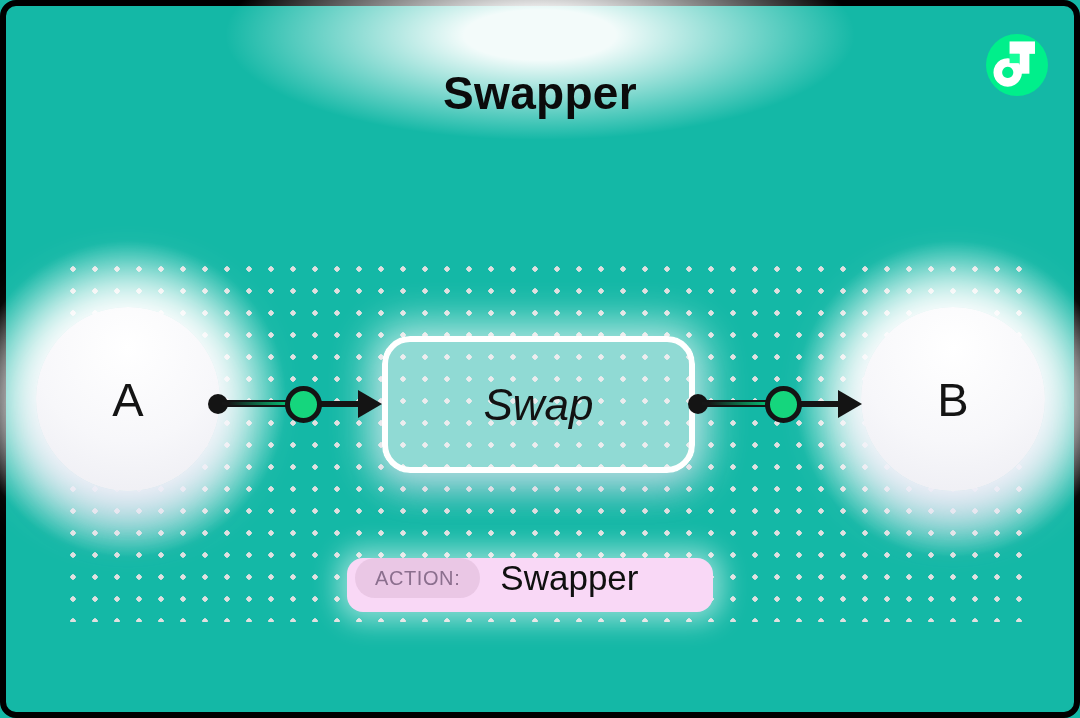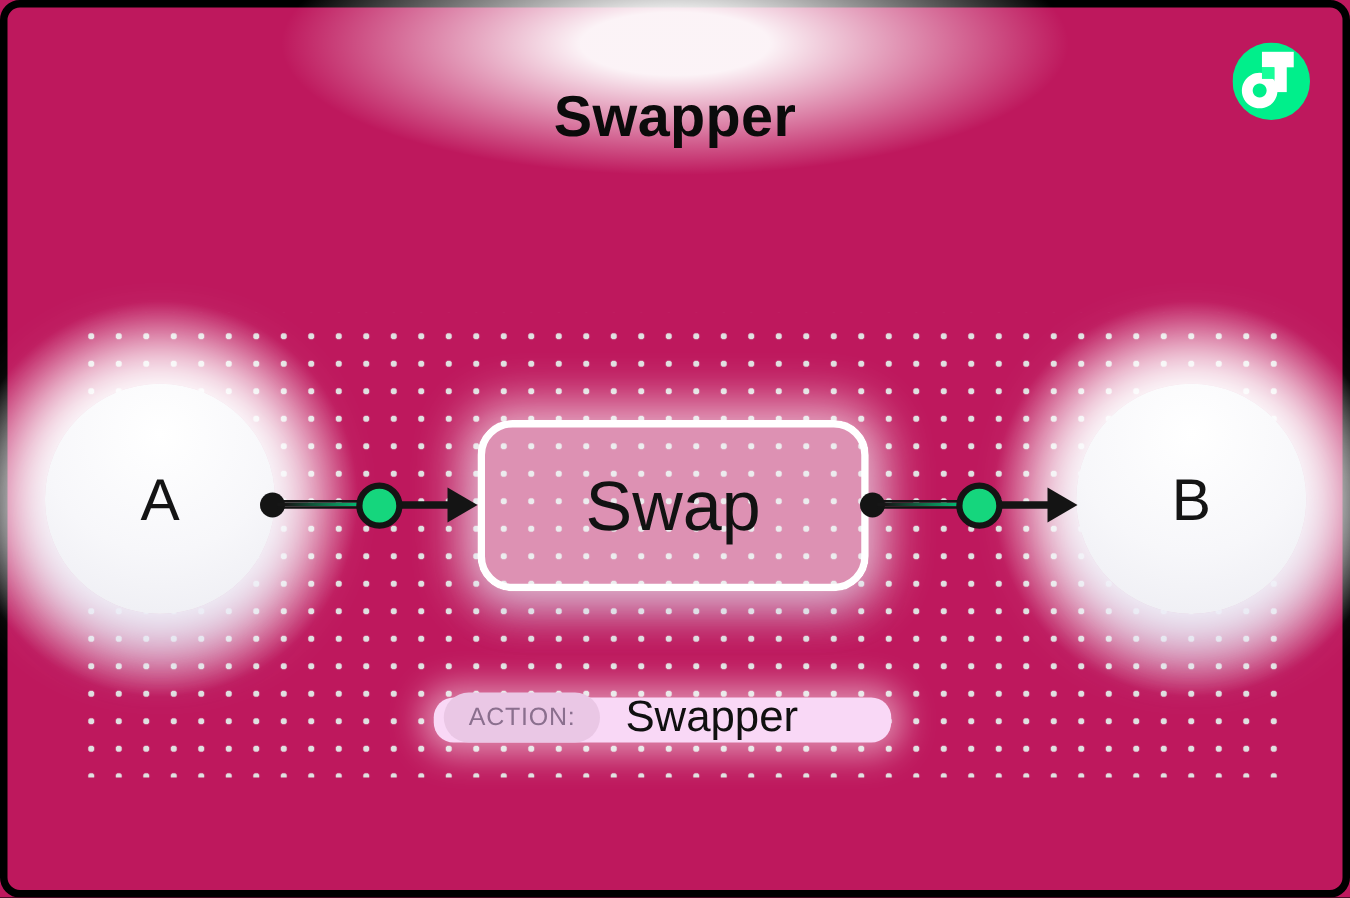--- a/index.html
+++ b/index.html
@@ -1,18 +1,18 @@
 <!DOCTYPE html>
 <html><head>
 <meta charset="utf-8">
 <style>
   html, body { margin:0; padding:0; background:#000; }
   .canvas {
     position:relative; width:1080px; height:718px;
-    background:#be185d; overflow:hidden;
+    background:#14b8a6; overflow:hidden;
     font-family:"Liberation Sans", sans-serif;
   }
 
   
   .dots {
     position:absolute; left:56px; top:250px; width:968px; height:372px;
     background-image: radial-gradient(circle, #e0e0e0 2.5px, rgba(224,224,224,0) 2.8px);
     background-size:22px 22px; background-position:6px 8px;
     z-index:1;
   }
@@ -55,23 +55,24 @@
   }
   .node-a { left:36px; top:307px; }
   .node-b { left:861px; top:307px; }
 
   
   .swap-box {
     position:absolute; left:382px; top:336px; width:313px; height:137px;
     box-sizing:border-box; border:6px solid #ffffff; border-radius:28px;
     background:rgba(246,246,249,0.55);
     display:flex; align-items:center; justify-content:center;
-    font-size:56px; color:#121212; z-index:10;
+    font-size:44px; color:#121212; z-index:10;
     box-shadow: 0 0 38px 14px rgba(255,255,255,0.65),
                 0 18px 34px -4px rgba(135,135,195,0.35);
+    font-style: italic;
   }
 
   
   .edge-dot {
     position:absolute; width:20px; height:20px; border-radius:50%;
     background:#141414; z-index:11; top:394px;
   }
   .edge-pipe {
     position:absolute; height:7px; box-sizing:border-box; top:400px;
     border-top:2px solid #141414; border-bottom:2px solid #141414;
@@ -84,23 +85,23 @@
   }
   .edge-line { position:absolute; height:6px; background:#141414; top:401px; z-index:11; }
   .edge-head {
     position:absolute; width:0; height:0; top:390px; z-index:11;
     border-top:14px solid transparent; border-bottom:14px solid transparent;
     border-left:24px solid #141414;
   }
 
   
   .badge {
-    position:absolute; left:347px; top:558px; width:366px; height:36px;
+    position:absolute; left:347px; top:558px; width:366px; height:54px;
     border-radius:16px; background:#f9d8f6;
-    display:flex; align-items:flex-end; z-index:10;
+    display:flex; align-items:flex-start; z-index:10;
     box-shadow:0 0 26px 10px rgba(255,255,255,0.5);
   }
   .badge-pill {
     margin-left:8px; height:40px; padding:0 20px; border-radius:20px;
     background:#eac7e5; display:flex; align-items:center;
     font-size:20px; font-weight:500; letter-spacing:0.6px; color:#8b6f8e;
   }
   .badge-label { margin-left:20px; font-size:35px; color:#101010; }
 
   

